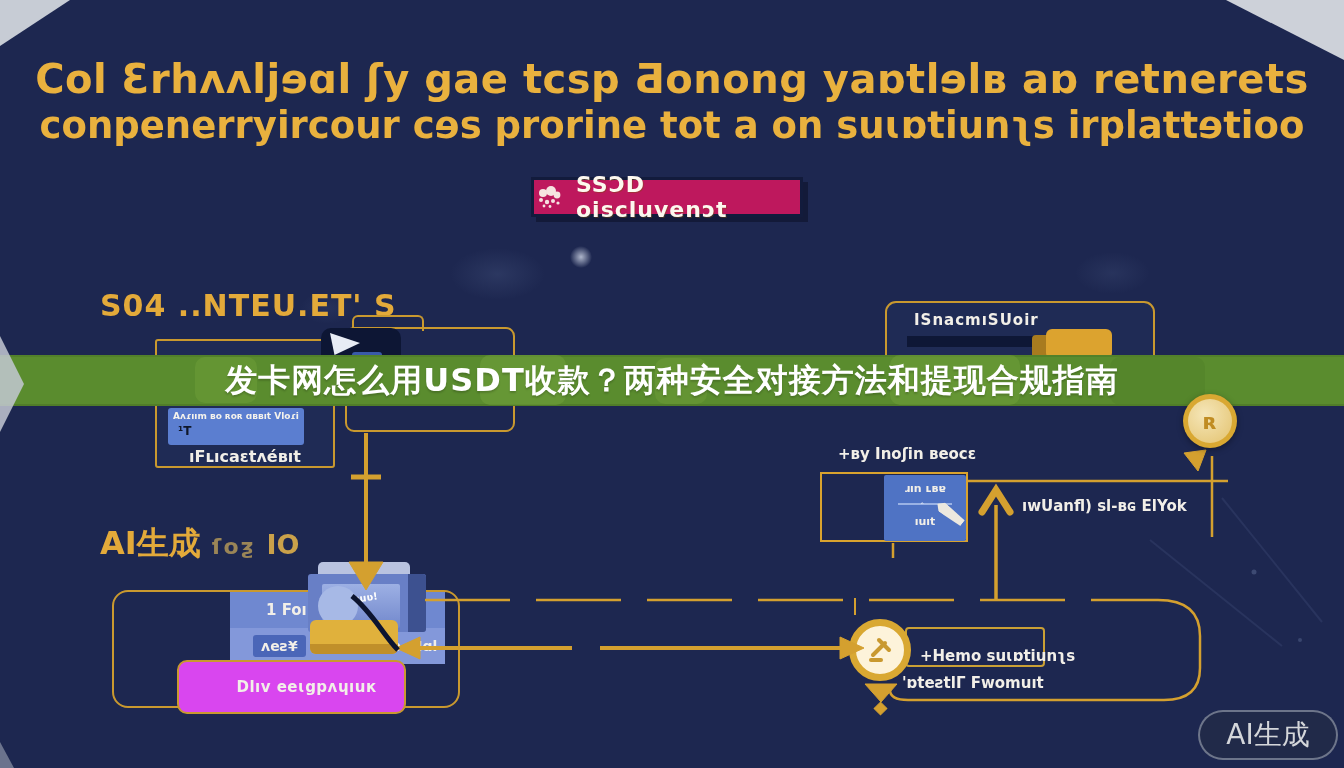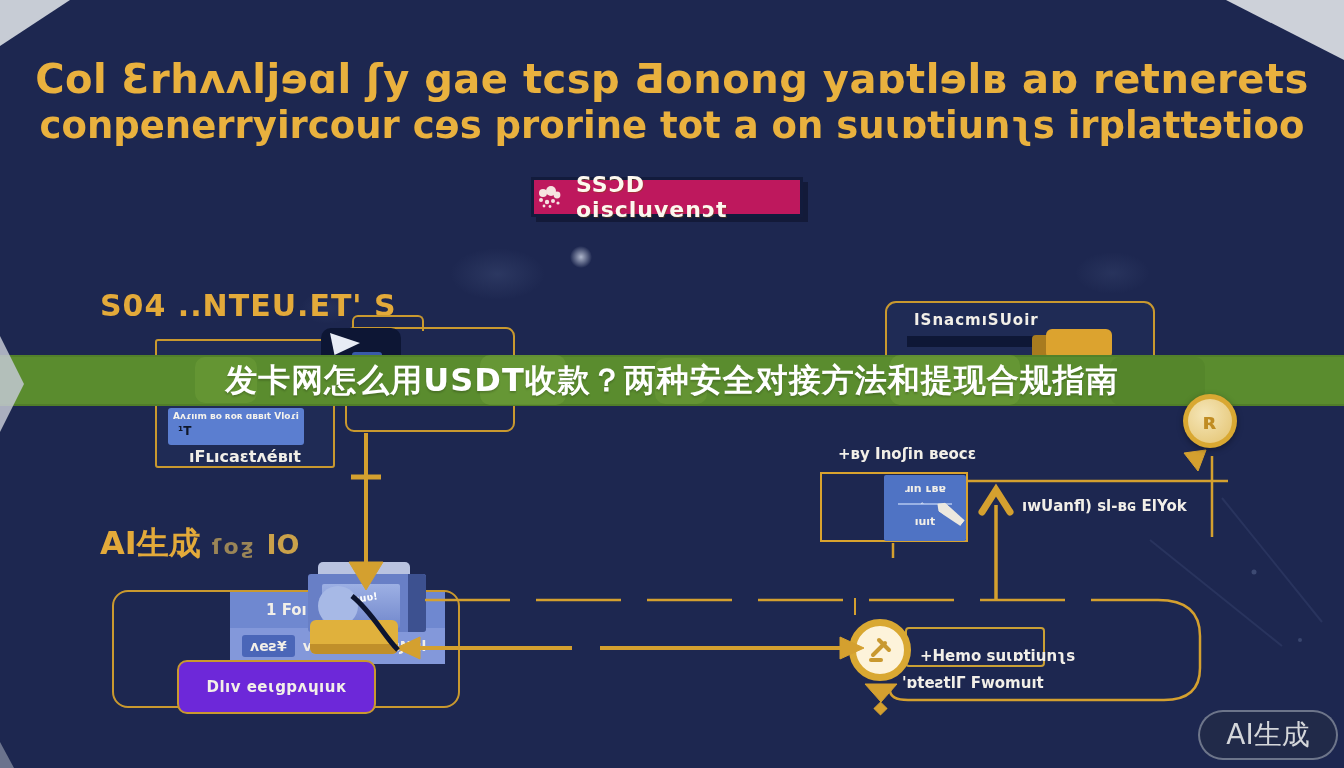--- a/index.html
+++ b/index.html
@@ -74,24 +74,24 @@
     background:#d9a832;z-index:32;box-shadow:0 2px 6px rgba(0,0,0,.35);}
   #coinR .inner{position:absolute;left:5px;top:5px;width:44px;height:44px;border-radius:50%;
     background:radial-gradient(circle at 38% 35%,#f5e6b8,#e3c26e);display:flex;align-items:center;
     justify-content:center;color:#c08c22;font-weight:bold;font-size:22px;}
   
   #outlineG{left:112px;top:590px;width:348px;height:118px;border-radius:16px;background:transparent;z-index:9;}
   .rowE{position:absolute;left:230px;width:215px;height:36px;z-index:12;display:flex;align-items:center;}
   #rowE1{top:592px;background:#6f88d0;}
   #rowE1 .t{margin-left:36px;font-size:15px;font-weight:bold;}
   #rowE2{top:628px;background:#8398da;}
-  #rowE2 .chip{margin-left:12px;background:#4a66b8;border-radius:3px;padding:3px 8px;font-size:14px;font-weight:bold;}
+  #rowE2 .chip{margin-left:23px;background:#4a66b8;border-radius:3px;padding:3px 8px;font-size:14px;font-weight:bold;}
   #rowE2 .t{margin-left:8px;font-size:14px;}
   #rowF{position:absolute;left:177px;top:660px;width:195px;height:50px;border:2px solid #c9992f;
-    border-radius:10px;background:#6d28d9;z-index:13;display:flex;align-items:center;justify-content:center;}
+    border-radius:10px;background:#d946ef;z-index:13;display:flex;align-items:center;justify-content:center;padding-left:30px;}
   #rowF .t{font-size:15px;letter-spacing:.5px;}
   
   .lap{position:absolute;z-index:14;}
   #lapLid{left:318px;top:562px;width:92px;height:16px;background:#b9c3e0;border-radius:5px 5px 0 0;}
   #lapBody{left:308px;top:574px;width:118px;height:58px;background:#687fc6;border-radius:3px;}
   #lapSide{left:408px;top:574px;width:18px;height:58px;background:#3d5190;border-radius:0 3px 3px 0;}
   #lapScreen{left:322px;top:584px;width:78px;height:44px;background:linear-gradient(#9db0e4,#7288cc);
     border-radius:2px;}
   #lapMark{left:356px;top:592px;font-size:10px;color:#fdfdfd;font-weight:bold;transform:rotate(-8deg);}
   #lapPerson{left:318px;top:586px;width:40px;height:40px;border-radius:50%;background:#a7b9e6;}

